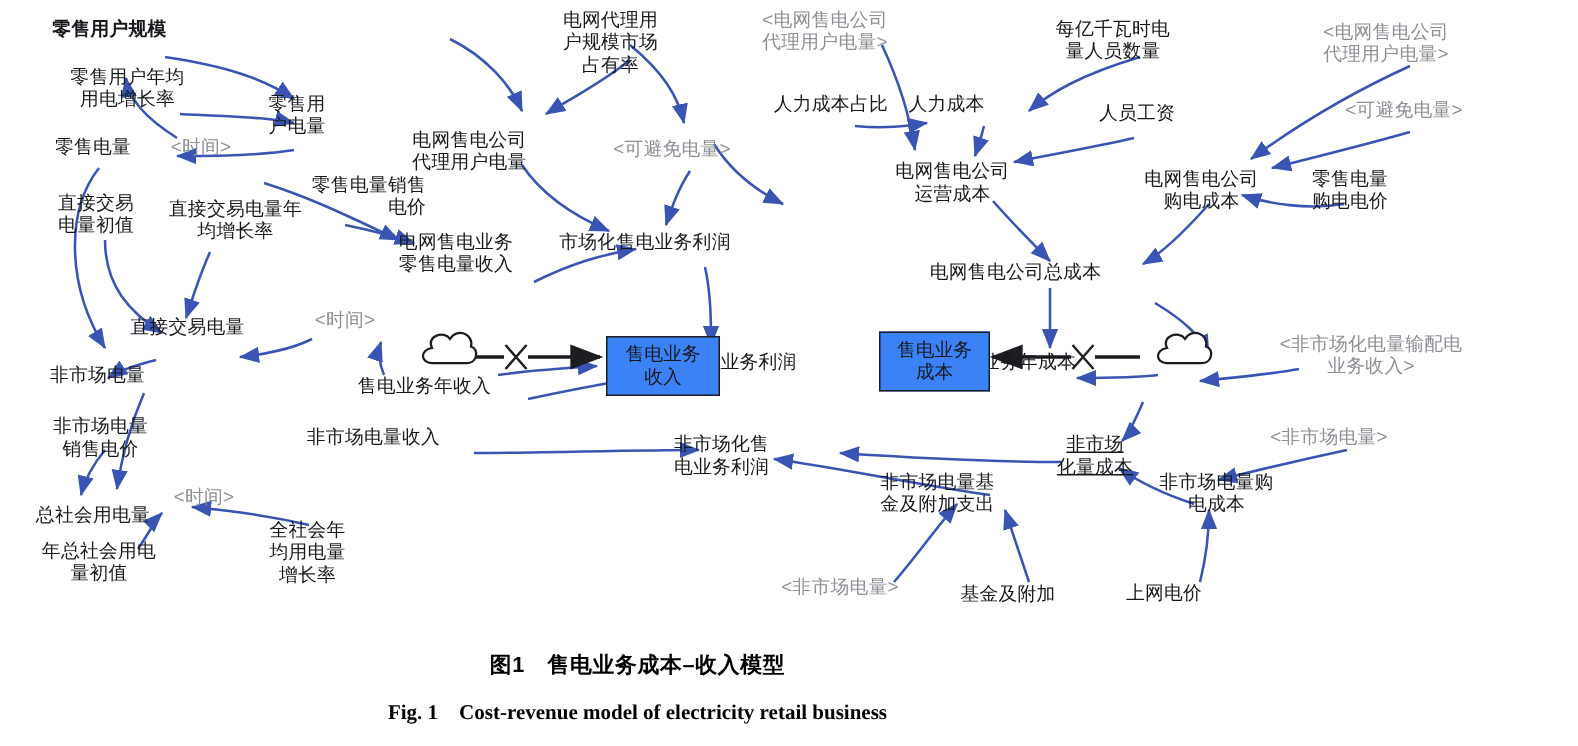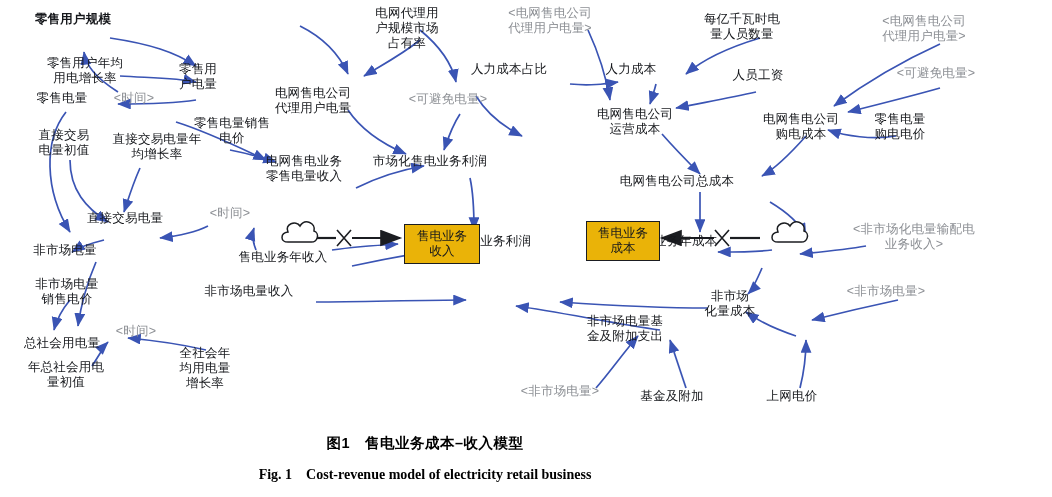--- a/index.html
+++ b/index.html
@@ -6,21 +6,21 @@
   body{font-family:"Liberation Sans","DejaVu Sans",sans-serif;}
   #page{position:relative;width:1052px;height:497px;overflow:hidden;background:#fff;}
   #canvas{position:absolute;left:0;top:0;width:1052px;height:425px;
     background:linear-gradient(100deg,#f7b9cf 0%,#f3a9c4 8%,#efc8d5 22%,#f3dbe2 33%,#f8eff1 44%,#fbf7f8 50%,#f7e6ec 58%,#f2cfdc 68%,#ef b8 72%,#eeafc6 80%,#ec9fbb 90%,#eb93b3 100%);}
   #canvas:after{content:"";position:absolute;inset:0;
     background:radial-gradient(ellipse 38% 70% at 50% 50%, rgba(255,255,255,.85) 0%, rgba(255,255,255,.35) 45%, rgba(255,255,255,0) 72%);}
   #svgwrap{position:absolute;left:0;top:0;width:1052px;height:425px;}
   .node{position:absolute;color:#16181c;font-size:12.5px;line-height:15px;
     text-align:center;letter-spacing:.2px;white-space:pre-line;z-index:4;}
   .gray{color:#8c8f94;}
-  .boxnode{position:absolute;z-index:5;background:#eab308;border:1.6px solid #1b1d21;
+  .boxnode{position:absolute;z-index:5;background:#3b82f6;border:1.6px solid #1b1d21;
     color:#16181c;font-size:12.5px;line-height:15px;text-align:center;
     display:flex;align-items:center;justify-content:center;white-space:pre-line;}
   .caption{position:absolute;left:0;width:850px;text-align:center;color:#000;}
   #cap1{top:434px;font-size:14.5px;font-weight:bold;letter-spacing:.5px;}
   #cap2{top:466px;font-size:14px;font-weight:bold;font-family:"Liberation Serif","DejaVu Serif",serif;}
 </style>
 </head>
 <body>
 
 <div id="page">
@@ -103,21 +103,21 @@
       <path d="M778,232 c-4,-8 8,-12 12,-6 c5,-8 16,-3 14,5 c6,2 4,12 -4,11 l-22,0 c-8,0 -8,-9 0,-10 z"></path>
     </g>
   </svg>
 
   <div class="boxnode" style="left:404px;top:224px;width:74px;height:38px;">售电业务
 收入</div>
   <div class="boxnode" style="left:586px;top:221px;width:72px;height:38px;">售电业务
 成本</div>
 
   <div class="node" style="left:18px;top:12px;width:110px;font-weight:bold;">零售用户规模</div>
-  <div class="node" style="left:20px;top:56px;width:130px;">零售用户年均
+  <div class="node" style="left:20px;top:44px;width:130px;">零售用户年均
 用电增长率</div>
   <div class="node" style="left:166px;top:62px;width:64px;">零售用
 户电量</div>
   <div class="node" style="left:18px;top:91px;width:88px;">零售电量</div>
   <div class="node gray" style="left:104px;top:91px;width:60px;">&lt;时间&gt;</div>
   <div class="node" style="left:20px;top:128px;width:88px;">直接交易
 电量初值</div>
   <div class="node" style="left:98px;top:132px;width:118px;">直接交易电量年
 均增长率</div>
   <div class="node" style="left:74px;top:211px;width:102px;">直接交易电量</div>
@@ -130,28 +130,28 @@
   <div class="node" style="left:14px;top:360px;width:104px;">年总社会用电
 量初值</div>
   <div class="node" style="left:168px;top:346px;width:74px;">全社会年
 均用电量
 增长率</div>
   <div class="node" style="left:362px;top:6px;width:90px;">电网代理用
 户规模市场
 占有率</div>
   <div class="node" style="left:258px;top:86px;width:110px;">电网售电公司
 代理用户电量</div>
-  <div class="node" style="left:180px;top:116px;width:104px;">零售电量销售
+  <div class="node" style="left:180px;top:116px;width:104px;text-align:right;">零售电量销售
 电价</div>
   <div class="node" style="left:248px;top:154px;width:112px;">电网售电业务
 零售电量收入</div>
   <div class="node gray" style="left:400px;top:92px;width:96px;">&lt;可避免电量&gt;</div>
   <div class="node gray" style="left:494px;top:6px;width:112px;">&lt;电网售电公司
 代理用户电量&gt;</div>
-  <div class="node" style="left:463px;top:62px;width:92px;">人力成本占比</div>
+  <div class="node" style="left:500px;top:62px;width:92px;text-align:right;">人力成本占比</div>
   <div class="node" style="left:596px;top:62px;width:70px;">人力成本</div>
   <div class="node" style="left:690px;top:12px;width:104px;">每亿千瓦时电
 量人员数量</div>
   <div class="node" style="left:722px;top:68px;width:72px;">人员工资</div>
   <div class="node" style="left:580px;top:107px;width:110px;">电网售电公司
 运营成本</div>
   <div class="node" style="left:746px;top:112px;width:110px;">电网售电公司
 购电成本</div>
   <div class="node" style="left:858px;top:112px;width:84px;">零售电量
 购电电价</div>
@@ -159,24 +159,28 @@
 代理用户电量&gt;</div>
   <div class="node gray" style="left:888px;top:66px;width:96px;">&lt;可避免电量&gt;</div>
   <div class="node" style="left:604px;top:174px;width:146px;">电网售电公司总成本</div>
   <div class="node" style="left:356px;top:154px;width:148px;">市场化售电业务利润</div>
   <div class="node" style="left:442px;top:234px;width:102px;">售电业务利润</div>
   <div class="node" style="left:224px;top:250px;width:118px;">售电业务年收入</div>
   <div class="node" style="left:614px;top:234px;width:118px;">售电业务年成本</div>
   <div class="node gray" style="left:806px;top:222px;width:128px;padding-left:44px;">&lt;非市场化电量输配电
 业务收入&gt;</div>
   <div class="node" style="left:192px;top:284px;width:114px;">非市场电量收入</div>
-  <div class="node" style="left:696px;top:289px;width:68px;">非市场
+  <div class="node" style="left:438px;top:289px;width:86px;">非市场化售
+电业务利润</div>
+  <div class="node" style="left:696px;top:289px;width:68px;text-decoration:underline;">非市场
 化量成本</div>
+  <div class="node" style="left:760px;top:314px;width:102px;">非市场电量购
+电成本</div>
   <div class="node" style="left:574px;top:314px;width:102px;">非市场电量基
 金及附加支出</div>
   <div class="node gray" style="left:838px;top:284px;width:96px;">&lt;非市场电量&gt;</div>
   <div class="node gray" style="left:512px;top:384px;width:96px;">&lt;非市场电量&gt;</div>
   <div class="node" style="left:630px;top:389px;width:84px;">基金及附加</div>
-  <div class="node" style="left:756px;top:389px;width:72px;">上网电价</div>
+  <div class="node" style="left:740px;top:389px;width:72px;font-family:Liberation Mono, monospace;">上网电价</div>
 
   <div class="caption" id="cap1">图1　售电业务成本–收入模型</div>
   <div class="caption" id="cap2">Fig. 1　Cost-revenue model of electricity retail business</div>
 </div>
 
 </body></html>

